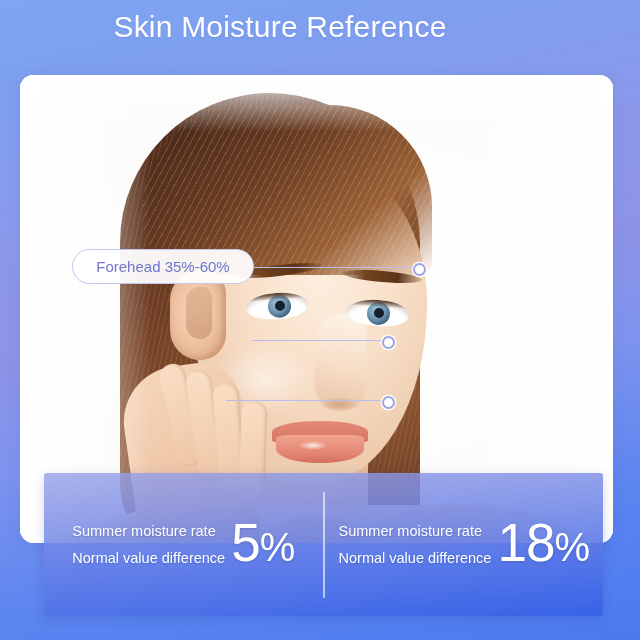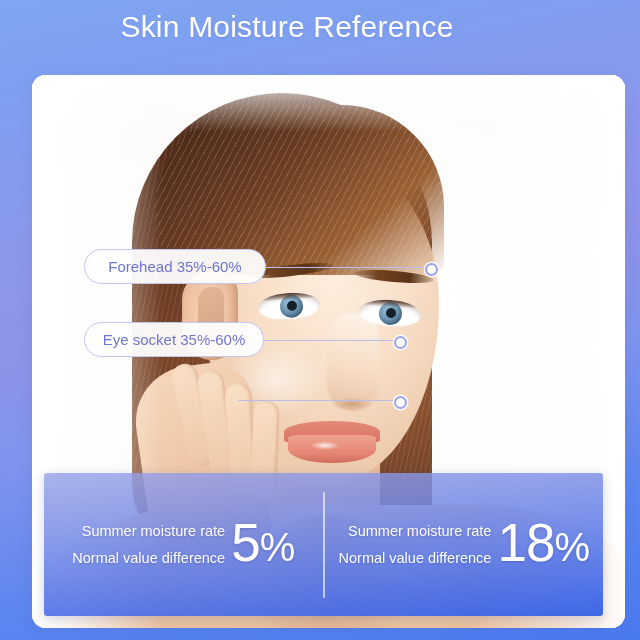--- a/index.html
+++ b/index.html
@@ -35,30 +35,29 @@
     left: 0;
     top: 3px;
     width: 560px;
     text-align: center;
     color: #ffffff;
     font-size: 30px;
     line-height: 48px;
     letter-spacing: .2px;
     font-weight: 400;
     text-shadow: 0 1px 2px rgba(60,80,160,.18);
-    margin-left: 7px;
   }
 
   
   .card {
     position: absolute;
-    left: 32px;
+    left: 20px;
     top: 75px;
     width: 593px;
-    height: 553px;
+    height: 468px;
     background: #ffffff;
     border-radius: 14px 14px 14px 14px;
     overflow: hidden;
     box-shadow: 0 2px 14px rgba(60,70,150,.10);
   }
 
   
   .photo {
     position: absolute;
     left: 0; top: 0;
@@ -339,21 +338,20 @@
     border-radius: 3px;
     background: linear-gradient(175deg,
         rgba(150,160,230,.80) 0%,
         rgba(128,144,230,.84) 25%,
         rgba(92,122,232,.90) 62%,
         rgba(55,98,230,.96) 100%);
     box-shadow: 0 3px 12px rgba(40,60,150,.20);
     display: flex;
     align-items: center;
     overflow: hidden;
-    text-align: right;
   }
   .stat-col {
     flex: 1 1 0;
     display: flex;
     align-items: center;
     justify-content: center;
     gap: 6px;
     padding: 0 6px;
     box-sizing: border-box;
   }
@@ -434,21 +432,20 @@
 
     <div class="leader leader-0"></div>
     <div class="leader leader-1"></div>
     <div class="leader leader-2"></div>
 
     <div class="dot dot-0"></div>
     <div class="dot dot-1"></div>
     <div class="dot dot-2"></div>
 
     <div class="pill pill-0">Forehead 35%-60%</div>
-    <div class="pill pill-1">Eye socket 35%-60%</div>
 
   </div>
 
   <div class="stats">
 
     <div class="stat-col">
       <div class="stat-labels">
         <div>Summer moisture rate</div>
         <div>Normal value difference</div>
       </div>

